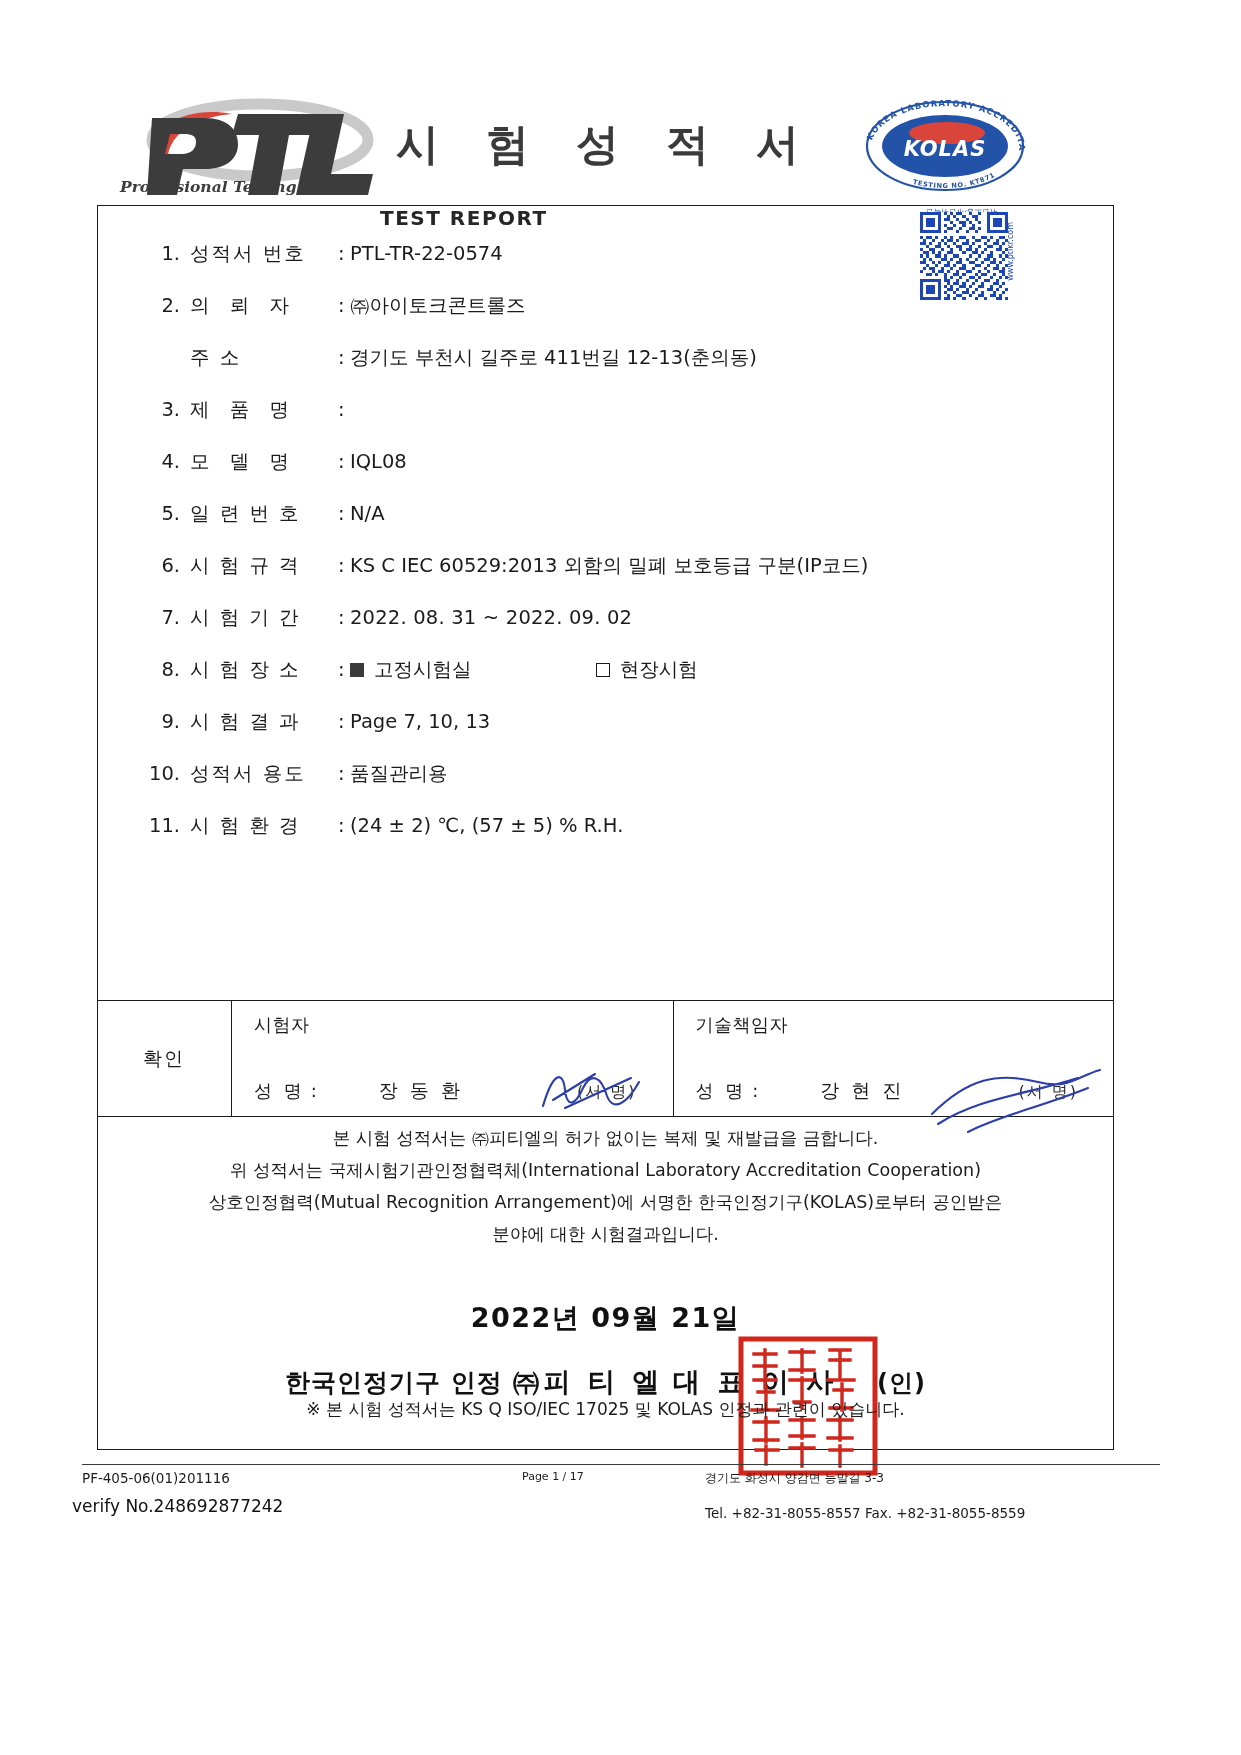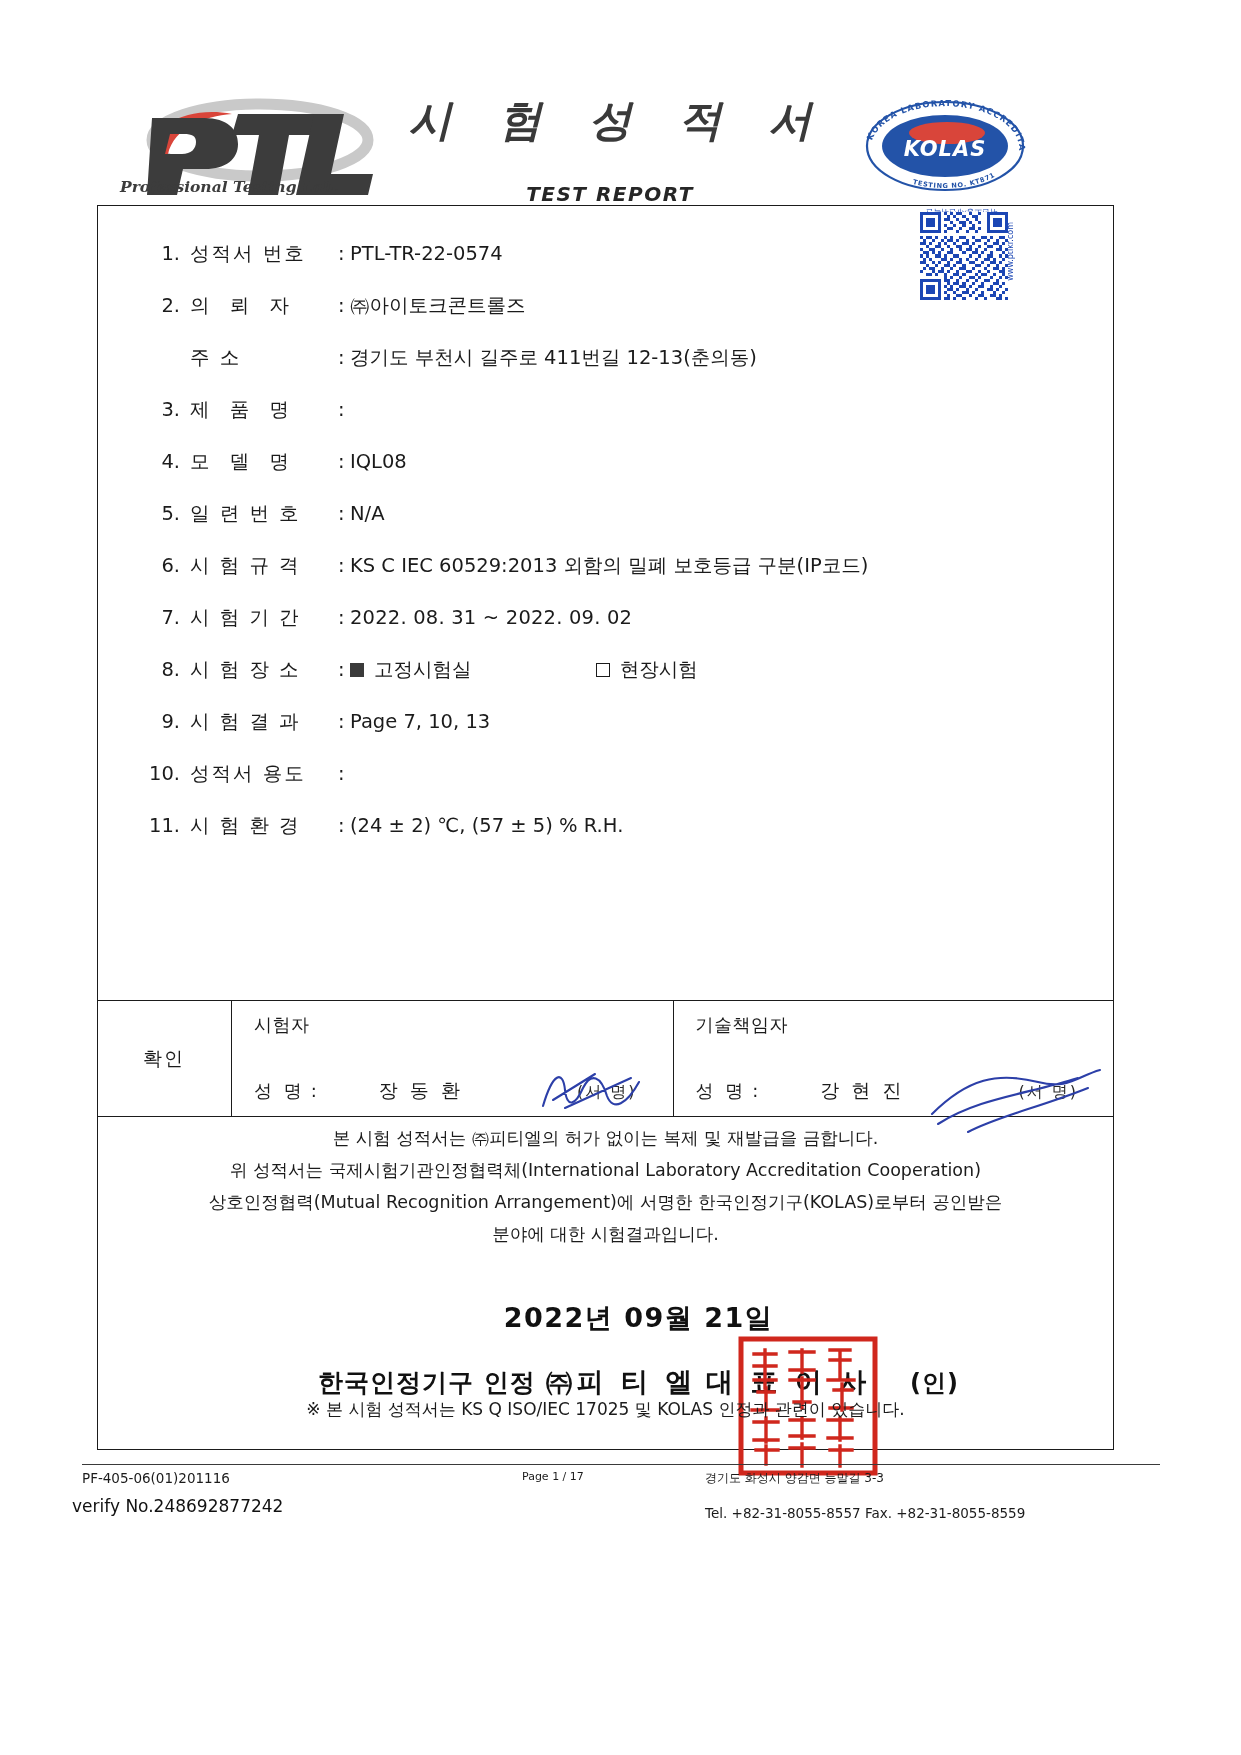--- a/index.html
+++ b/index.html
@@ -31,24 +31,22 @@
     position: absolute;
     left: 112px;
     top: 96px;
     width: 290px;
     height: 100px;
   }
   .logo-svg { display:block; }
   .title-block {
     position: absolute;
     left: 380px;
-    top: 92px;
+    top: 116px;
     width: 460px;
-    text-align: center;
-    font-style: italic;
   }
   .title-ko {
     font-size: 43px;
     font-weight: 700;
     letter-spacing: 16px;
     color: #3a3a3a;
     font-family: "DejaVu Sans", "Liberation Sans", sans-serif;
     white-space: nowrap;
     text-indent: 16px;
   }
@@ -241,21 +239,20 @@
     white-space: nowrap;
   }
 
   
   .signoff {
     position: absolute;
     left: 97px;
     top: 1300px;
     width: 1017px;
     text-align: center;
-    padding-left: 33px;
   }
   .so-date {
     font-size: 27px;
     font-weight: 700;
     letter-spacing: 1.5px;
     color: #111;
   }
   .so-org {
     margin-top: 28px;
     font-size: 25px;
@@ -696,20 +693,21 @@
       <span class="f-num">9.</span>
       <span class="f-label">시 험 결 과</span>
       <span class="f-colon">:</span>
       <span class="f-value">Page 7, 10, 13</span>
     </div>
 
     <div class="field-row">
       <span class="f-num">10.</span>
       <span class="f-label">성적서 용도</span>
       <span class="f-colon">:</span>
+      <span class="f-value">품질관리용</span>
     </div>
 
     <div class="field-row">
       <span class="f-num">11.</span>
       <span class="f-label">시 험 환 경</span>
       <span class="f-colon">:</span>
       <span class="f-value">(24 ± 2) ℃, (57 ± 5) % R.H.</span>
     </div>
   </div>
 

